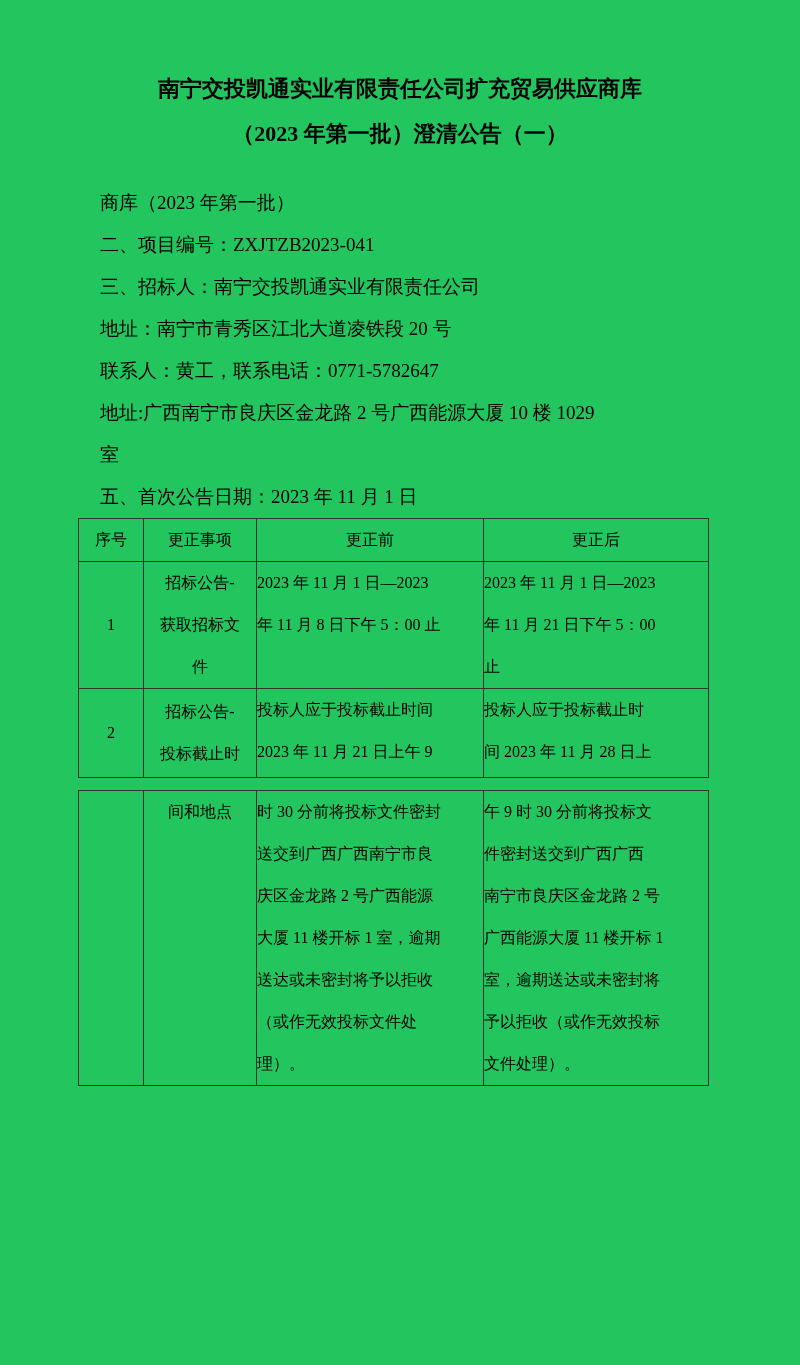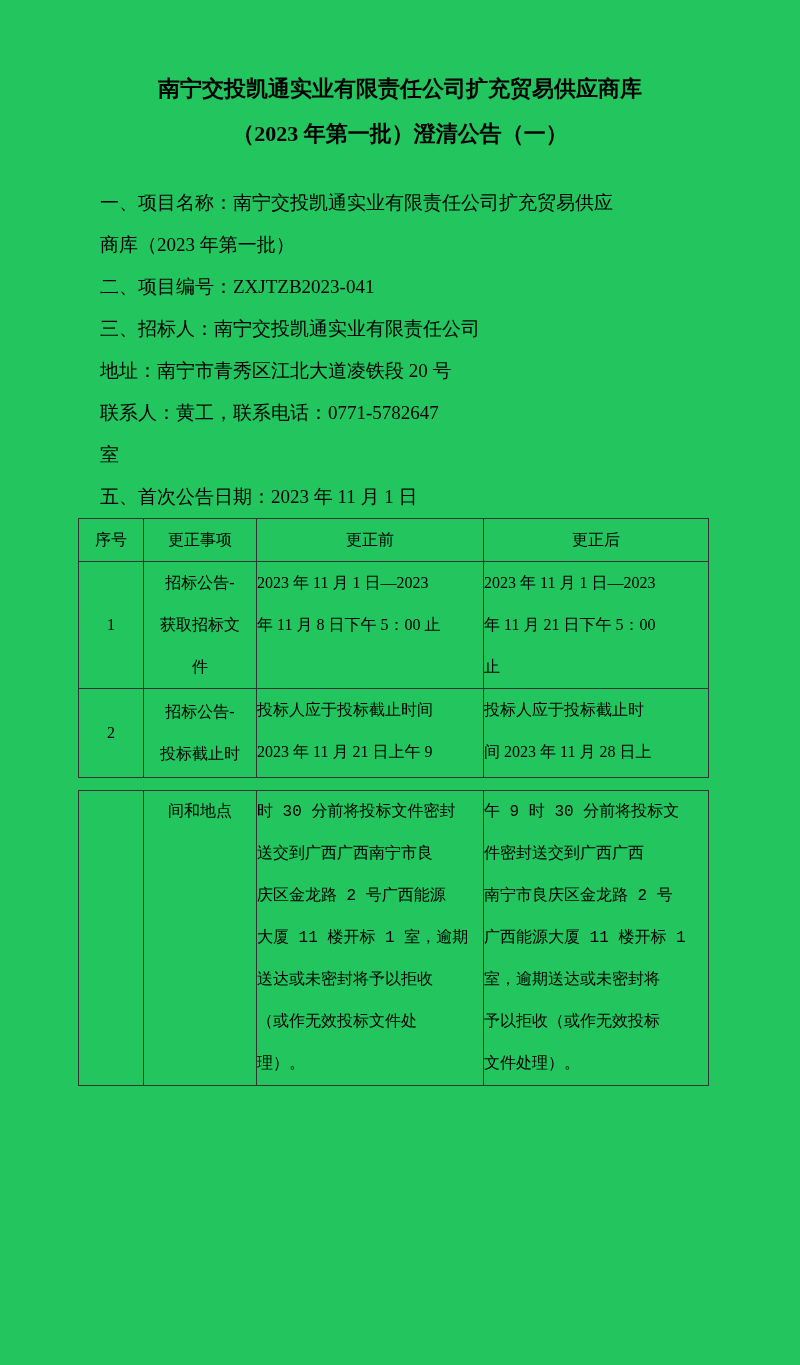--- a/index.html
+++ b/index.html
@@ -33,21 +33,21 @@
   .ind3 { padding-left: 190px; }  
   .ind0 { padding-left: 0; }      
 
   table.tbl {
     border-collapse: collapse;
     table-layout: fixed;
     margin-left: 78px;
     font-size: 16px;
     color: #000;
   }
-  table.seg2 { margin-top: 12px; font-family: Liberation Mono, monospace; }
+  table.seg2 { margin-top: 12px; }
   .tbl th, .tbl td {
     border: 1px solid #333333;
     padding: 0;
     font-weight: normal;
     line-height: 42px;
     white-space: pre-line;
     overflow: hidden;
   }
   .col-no   { width: 65px; }
   .col-item { width: 113px; }
@@ -66,26 +66,26 @@
 <body>
 
 <div class="page">
 
   <div class="doc-title">
     <div>南宁交投凯通实业有限责任公司扩充贸易供应商库</div>
     <div>（2023 年第一批）澄清公告（一）</div>
   </div>
 
   <div class="body-block">
-    <p class="ind1">一、项目名称：南宁交投凯通实业有限责任公司扩充贸易供应</p>
     <p class="ind3">商库（2023 年第一批）</p>
     <p class="ind1">二、项目编号：ZXJTZB2023-041</p>
     <p class="ind1">三、招标人：南宁交投凯通实业有限责任公司</p>
     <p class="ind2">地址：南宁市青秀区江北大道凌铁段 20 号</p>
     <p class="ind2">联系人：黄工，联系电话：0771-5782647</p>
+    <p class="ind2">地址:广西南宁市良庆区金龙路 2 号广西能源大厦 10 楼 1029</p>
     <p class="ind0">室</p>
     <p class="ind1">五、首次公告日期：2023 年 11 月 1 日</p>
   </div>
 
   <table class="tbl seg1">
     <colgroup>
       <col class="col-no">
         <col class="col-item">
         <col class="col-before">
         <col class="col-after">

